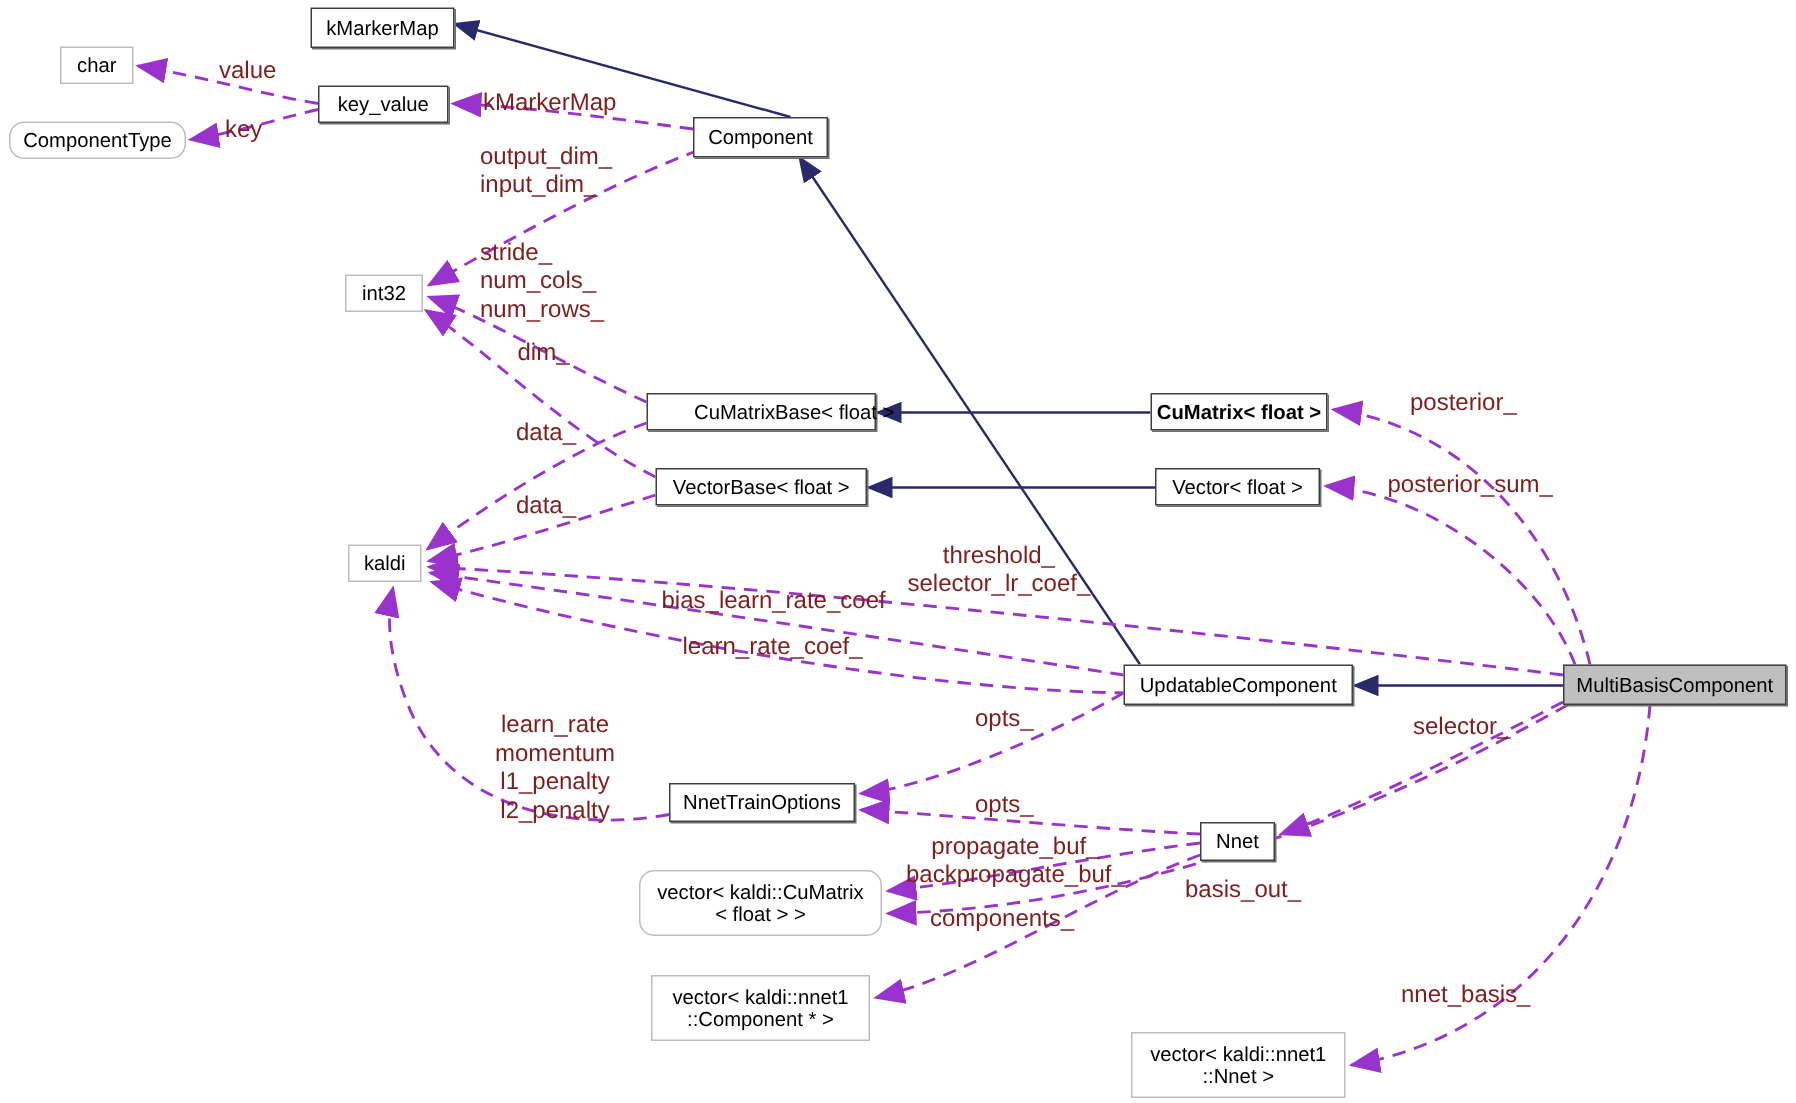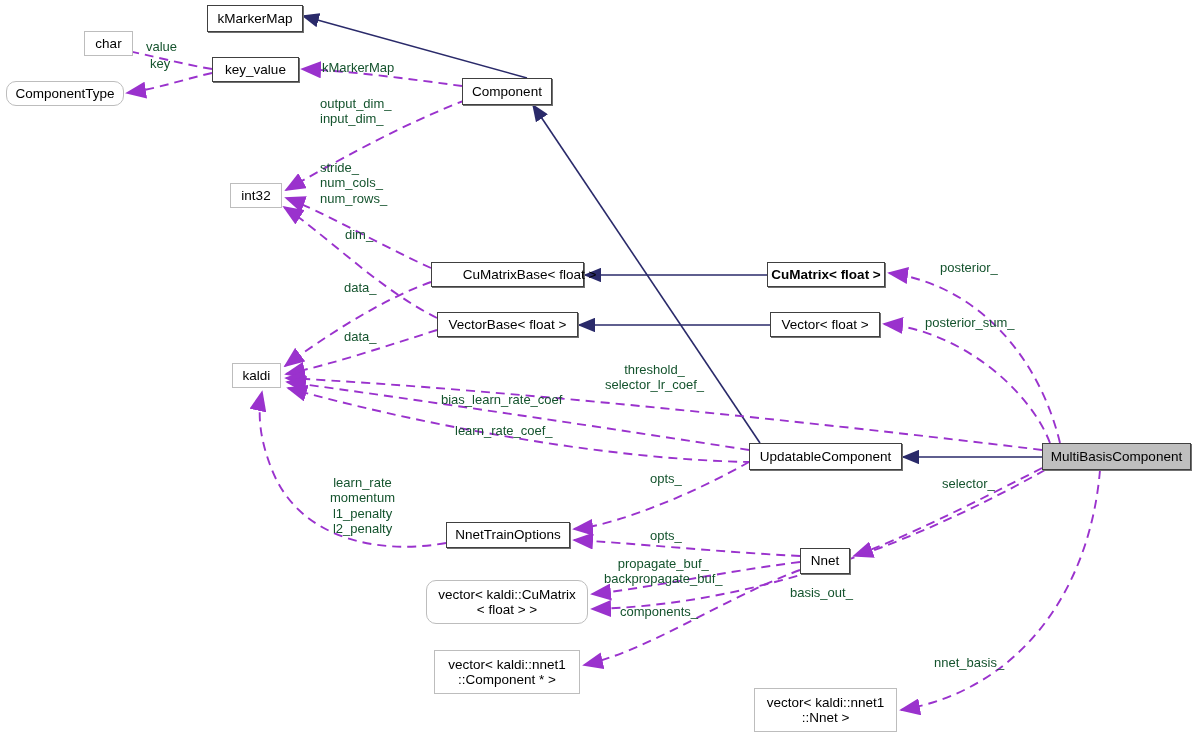--- a/index.html
+++ b/index.html
@@ -7,21 +7,21 @@
   #canvas{position:relative;width:1197px;height:735px;overflow:hidden;background:#fff;}
   svg.edges{position:absolute;left:0;top:0;width:1197px;height:735px;pointer-events:none;}
 
   .node{position:absolute;box-sizing:border-box;display:flex;align-items:center;
         justify-content:center;text-align:center;background:#ffffff;
         font-size:13.5px;color:#000;line-height:1.12;white-space:pre;}
   .node.solid{border:1.6px solid #404040;box-shadow:1px 1px 0 0 #707070;}
   .node.light{border:1.2px solid #bdbdbd;}
   .node.focus{border:1.6px solid #404040;background:#bfbfbf;box-shadow:1px 1px 0 0 #707070;}
 
-  .elabel{position:absolute;font-size:13px;color:#14532d;line-height:1.18;
+  .elabel{position:absolute;font-size:16px;color:#7f1d1d;line-height:1.18;
           white-space:pre;text-align:center;}
   .elabel.l{text-align:left;}
 </style>
 </head>
 <body>
 
 <div id="canvas">
 
   <svg class="edges" viewBox="0 0 1197 735" xmlns="http://www.w3.org/2000/svg">
     <defs>
@@ -60,21 +60,21 @@
       <path d="M800,556 C720,552 630,543 574,540" marker-end="url(#ah-use)"></path>
       <path d="M800,562 C720,572 650,588 592,594" marker-end="url(#ah-use)"></path>
       <path d="M800,570 C720,600 650,650 584,665" marker-end="url(#ah-use)"></path>
       <path d="M1042,468 C980,500 900,540 854,556" marker-end="url(#ah-use)"></path>
       <path d="M1045,470 C920,540 760,605 592,609" marker-end="url(#ah-use)"></path>
       <path d="M1100,470 C1090,590 1020,690 901,710" marker-end="url(#ah-use)"></path>
     </g>
   </svg>
 
   <div class="node solid" style="left:207px;top:5px;width:96px;height:27px;">kMarkerMap</div>
-  <div class="node light" style="left:40px;top:31px;width:49px;height:25px;margin-left:44px;">char</div>
+  <div class="node light" style="left:40px;top:31px;width:49px;height:25px;">char</div>
   <div class="node light" style="left:6px;top:81px;width:118px;height:25px;border-radius:10px;">ComponentType</div>
   <div class="node solid" style="left:212px;top:57px;width:87px;height:25px;">key_value</div>
   <div class="node solid" style="left:462px;top:78px;width:90px;height:27px;">Component</div>
   <div class="node light" style="left:230px;top:183px;width:52px;height:25px;">int32</div>
   <div class="node solid" style="left:431px;top:262px;width:153px;height:25px;padding-left:44px;">CuMatrixBase&lt; float &gt;</div>
   <div class="node solid" style="left:437px;top:312px;width:141px;height:25px;">VectorBase&lt; float &gt;</div>
   <div class="node solid" style="left:767px;top:262px;width:118px;height:25px;font-weight:bold;">CuMatrix&lt; float &gt;</div>
   <div class="node solid" style="left:770px;top:312px;width:110px;height:25px;">Vector&lt; float &gt;</div>
   <div class="node light" style="left:232px;top:363px;width:49px;height:25px;">kaldi</div>
   <div class="node solid" style="left:749px;top:443px;width:153px;height:27px;">UpdatableComponent</div>
@@ -82,21 +82,21 @@
   <div class="node solid" style="left:446px;top:522px;width:124px;height:26px;">NnetTrainOptions</div>
   <div class="node solid" style="left:800px;top:548px;width:50px;height:26px;">Nnet</div>
   <div class="node light" style="left:426px;top:580px;width:162px;height:44px;border-radius:10px;">vector&lt; kaldi::CuMatrix
 &lt; float &gt; &gt;</div>
   <div class="node light" style="left:434px;top:650px;width:146px;height:44px;">vector&lt; kaldi::nnet1
 ::Component * &gt;</div>
   <div class="node light" style="left:754px;top:688px;width:143px;height:44px;">vector&lt; kaldi::nnet1
 ::Nnet &gt;</div>
 
   <div class="elabel l" style="left:146px;top:39px;">value</div>
-  <div class="elabel l" style="left:150px;top:56px;">key</div>
+  <div class="elabel l" style="left:150px;top:78px;">key</div>
   <div class="elabel l" style="left:322px;top:60px;">kMarkerMap</div>
   <div class="elabel l" style="left:320px;top:96px;">output_dim_
 input_dim_</div>
   <div class="elabel l" style="left:320px;top:160px;">stride_
 num_cols_
 num_rows_</div>
   <div class="elabel l" style="left:345px;top:227px;">dim_</div>
   <div class="elabel l" style="left:344px;top:280px;">data_</div>
   <div class="elabel l" style="left:344px;top:329px;">data_</div>
   <div class="elabel l" style="left:940px;top:260px;">posterior_</div>

